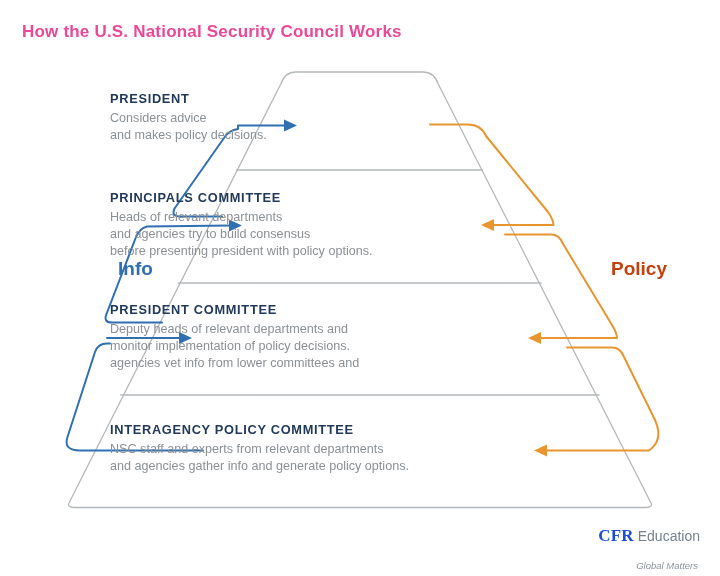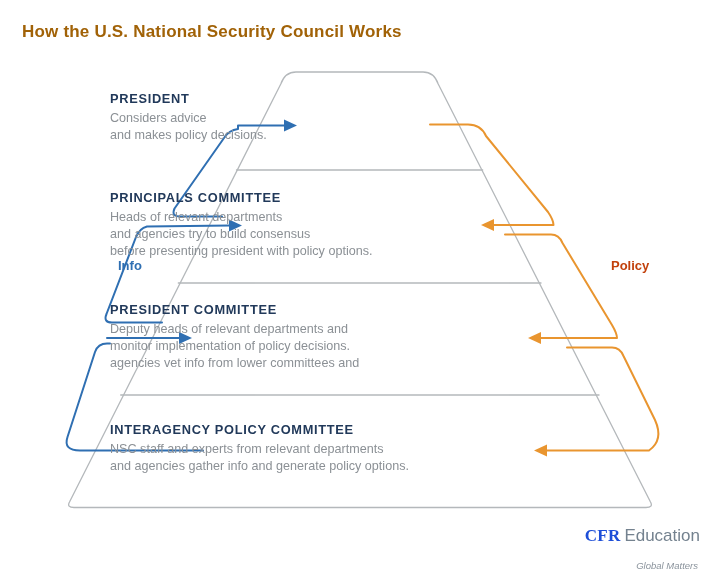--- a/index.html
+++ b/index.html
@@ -3,36 +3,36 @@
 <meta charset="utf-8">
 <style>
   html,body{margin:0;padding:0;}
   body{
     width:720px;height:576px;position:relative;background:#ffffff;overflow:hidden;
     font-family:"Liberation Sans","DejaVu Sans",sans-serif;
   }
   .stage{position:absolute;inset:0;width:720px;height:576px;}
   .page-title{
     position:absolute;left:22px;top:22px;font-size:17px;font-weight:700;
-    color:#a16207;letter-spacing:.2px;
+    color:#ec4899;letter-spacing:.2px;
   }
   svg.diagram{position:absolute;left:0;top:0;}
   .tier{position:absolute;left:110px;width:500px;text-align:left;}
   .tier-name{
     font-size:12.8px;font-weight:700;color:#21395a;letter-spacing:.7px;
     margin-bottom:4px;
   }
   .tier-line{font-size:12.6px;color:#8b9095;line-height:17px;}
-  .flow-label{position:absolute;font-size:13px;font-weight:700;padding-left:22px;}
+  .flow-label{position:absolute;font-size:19px;font-weight:700;padding-left:22px;}
   .flow-label.info{left:96px;top:258px;color:#2f6fb2;}
   .flow-label.policy{left:589px;top:258px;color:#c2410c;}
   .logo{position:absolute;right:20px;top:527px;text-align:right;line-height:1;}
   .logo-row{white-space:nowrap;}
   .logo-bold{font-size:17px;font-weight:800;color:#1d4ed8;letter-spacing:.2px;font-family:Liberation Serif, serif;}
-  .logo-reg{font-size:17px;font-weight:400;color:#74828f;margin-left:4px;}
+  .logo-reg{font-size:14px;font-weight:400;color:#74828f;margin-left:4px;}
   .logo-tagline{font-size:9.5px;font-style:italic;color:#8a939c;margin-top:17px;margin-right:2px;}
 </style>
 </head>
 <body>
 
 <div class="stage">
 
   <div class="page-title">How the U.S. National Security Council Works</div>
 
   <svg class="diagram" width="720" height="576" viewBox="0 0 720 576">

